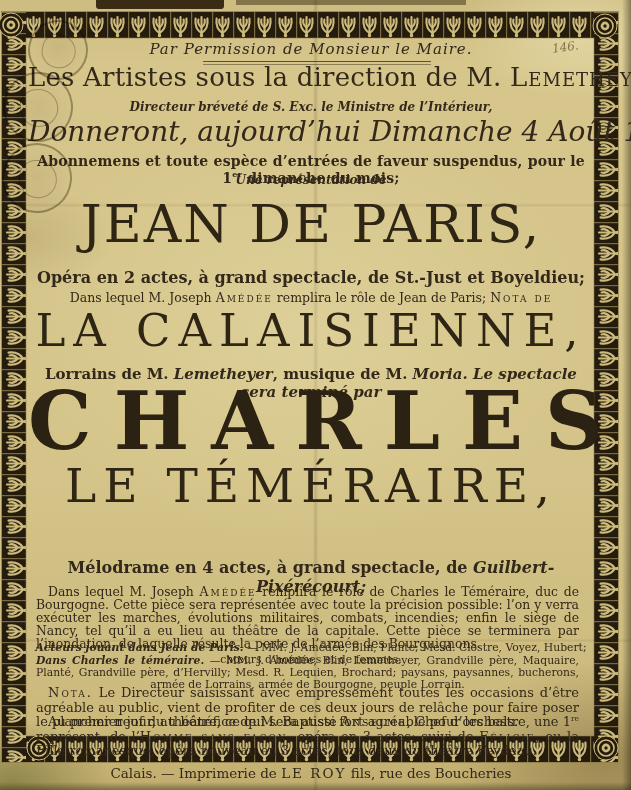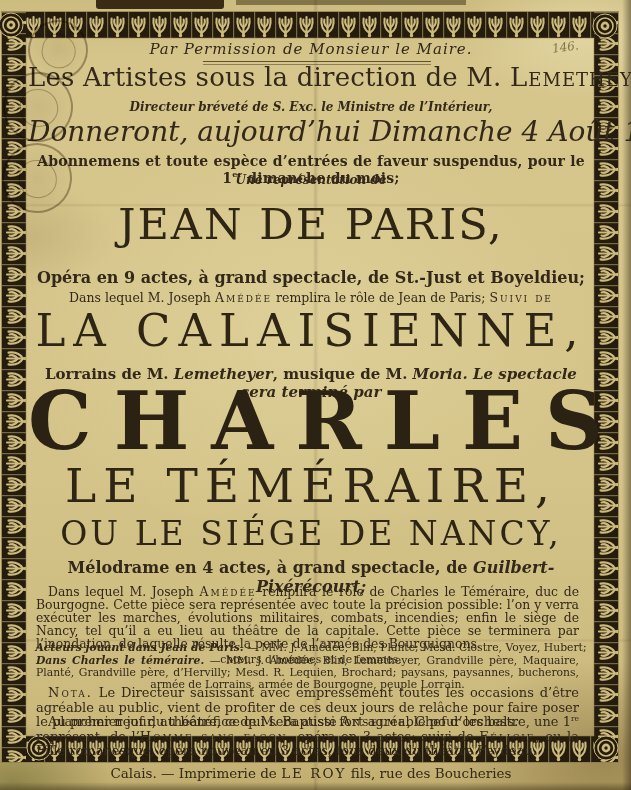--- a/index.html
+++ b/index.html
@@ -20,21 +20,21 @@
   .sc{font-variant:small-caps;letter-spacing:2px;}
   sup{font-size:.58em;}
   #permission{top:40px;font-size:15px;font-style:italic;letter-spacing:1px;}
   #perm-rule{position:absolute;top:61px;left:203px;width:228px;height:2px;
     border-top:1.5px solid rgba(55,42,20,.75);border-bottom:1px solid rgba(55,42,20,.45);}
   #artistes{top:62px;font-size:26px;white-space:nowrap;letter-spacing:.2px;font-weight:500;}
   #brevet{top:100px;font-size:12px;font-style:italic;font-weight:600;}
   #donneront{top:115px;font-size:28px;font-style:italic;white-space:nowrap;font-weight:500;}
   #abonnemens{top:153px;font-size:14px;font-weight:700;letter-spacing:.2px;}
   #une-repr{top:173px;font-size:12px;font-style:italic;font-weight:600;}
-  #jean-title{top:192px;font-size:43px;line-height:64px;letter-spacing:2px;white-space:nowrap;color:#2e2515;font-weight:500;}
+  #jean-title{top:192px;font-size:52px;line-height:64px;letter-spacing:2px;white-space:nowrap;color:#2e2515;font-weight:500;}
   #opera-sub{top:268px;font-size:16px;font-weight:700;}
   #jean-role{top:290px;font-size:12.5px;}
   #calais-title{top:306px;font-size:45px;line-height:50px;letter-spacing:8px;white-space:nowrap;color:#2e2515;}
   #cantate{top:365px;font-size:15px;font-weight:600;}
   #charles-title{top:380px;font-size:80px;line-height:82px;letter-spacing:22px;margin-right:-22px;white-space:nowrap;color:#2b2213;font-weight:600;}
   #temeraire{top:461px;font-size:47px;line-height:50px;letter-spacing:7px;white-space:nowrap;color:#2e2515;font-weight:500;text-align:center;}
   #nancy{top:515px;font-size:33px;line-height:38px;letter-spacing:3px;white-space:nowrap;color:#2e2515;font-weight:500;}
   #melodrame{top:558px;font-size:16px;font-weight:600;}
   .para{position:absolute;left:36px;right:52px;text-align:justify;color:#33281a;}
   #charles-para{top:585px;font-size:12.4px;line-height:13px;text-indent:12px;}
@@ -138,31 +138,30 @@
   <div class="blk" id="artistes"><span>Les Artistes sous la direction de M. </span><span class="sc" style="letter-spacing:1px">Lemetheyer</span></div>
 
   <div class="blk" id="brevet">Directeur bréveté de S. Exc. le Ministre de l’Intérieur,</div>
   <div class="blk" id="donneront">Donneront, aujourd’hui Dimanche 4 Août 1816,</div>
 
   <div class="blk" id="abonnemens"><span>Abonnemens et toute espèce d’entrées de faveur suspendus, pour le 1</span><sup>er</sup><span> dimanche du mois;</span></div>
 
   <div class="blk" id="une-repr">Une représentation de</div>
 
   <div class="blk" id="jean-title">JEAN DE PARIS,</div>
-  <div class="blk" id="opera-sub">Opéra en 9 actes, à grand spectacle, de St.-Just et Boyeldieu;</div>
+  <div class="blk" id="opera-sub">Opéra en 2 actes, à grand spectacle, de St.-Just et Boyeldieu;</div>
 
-  <div class="blk" id="jean-role"><span>Dans lequel M. Joseph </span><span class="sc">Amédée</span><span> remplira le rôle de Jean de Paris; </span><span class="sc">Suivi de</span></div>
+  <div class="blk" id="jean-role"><span>Dans lequel M. Joseph </span><span class="sc">Amédée</span><span> remplira le rôle de Jean de Paris; </span><span class="sc">Nota de</span></div>
 
   <div class="blk" id="calais-title">LA CALAISIENNE,</div>
 
   <div class="blk" id="cantate"><span>Lorrains de M. </span><span class="it">Lemetheyer</span><span>, musique de M. </span><span class="it">Moria.</span><span class="it"> Le spectacle sera terminé par</span></div>
 
   <div class="blk" id="charles-title">CHARLES</div>
   <div class="blk" id="temeraire">LE TÉMÉRAIRE,</div>
-  <div class="blk" id="nancy">OU LE SIÉGE DE NANCY,</div>
 
   <div class="blk" id="melodrame"><span>Mélodrame en 4 actes, à grand spectacle, de </span><span class="it">Guilbert-Pixérécourt;</span></div>
 
   <div class="para" id="charles-para"><span>Dans lequel M. Joseph </span><span class="sc">Amédée</span><span> remplira le rôle de Charles le Téméraire, duc de Bourgogne. Cette pièce sera représentée avec toute la précision possible: l’on y verra exécuter les marches, évolutions militaires, combats, incendies; enfin le siège de Nancy, tel qu’il a eu lieu au théâtre de la capitale. Cette pièce se terminera par l’inondation, de laquelle résulte la perte de l’armée des Bourguignons.</span></div>
 
   <div class="blk" id="acteurs1"><span class="it" style="font-weight:600">Acteurs jouant dans Jean de Paris.</span><span> — MM. J. Amédée, Blin, Plante; Mesd. Clostre, Voyez, Hubert; chœurs d’hommes et de femmes.</span></div>
 
   <div class="para" id="acteurs2"><span class="it" style="font-weight:600">Dans Charles le téméraire.</span><span> — MM. J. Amédée, Blin, Lemetheyer, Grandville père, Maquaire, Planté, Grandville père, d’Hervilly; Mesd. R. Lequien, Brochard; paysans, paysannes, bucherons, armée de Lorrains, armée de Bourgogne, peuple Lorrain.</span></div>
 
   <div class="para" id="nota"><span class="sc">Nota.</span><span> Le Directeur saisissant avec empressement toutes les occasions d’être agréable au public, vient de profiter de ces deux jours de relâche pour faire poser le plancher neuf du théâtre, ce qui sera aussi fort-agréable pour les bals.</span></div>

